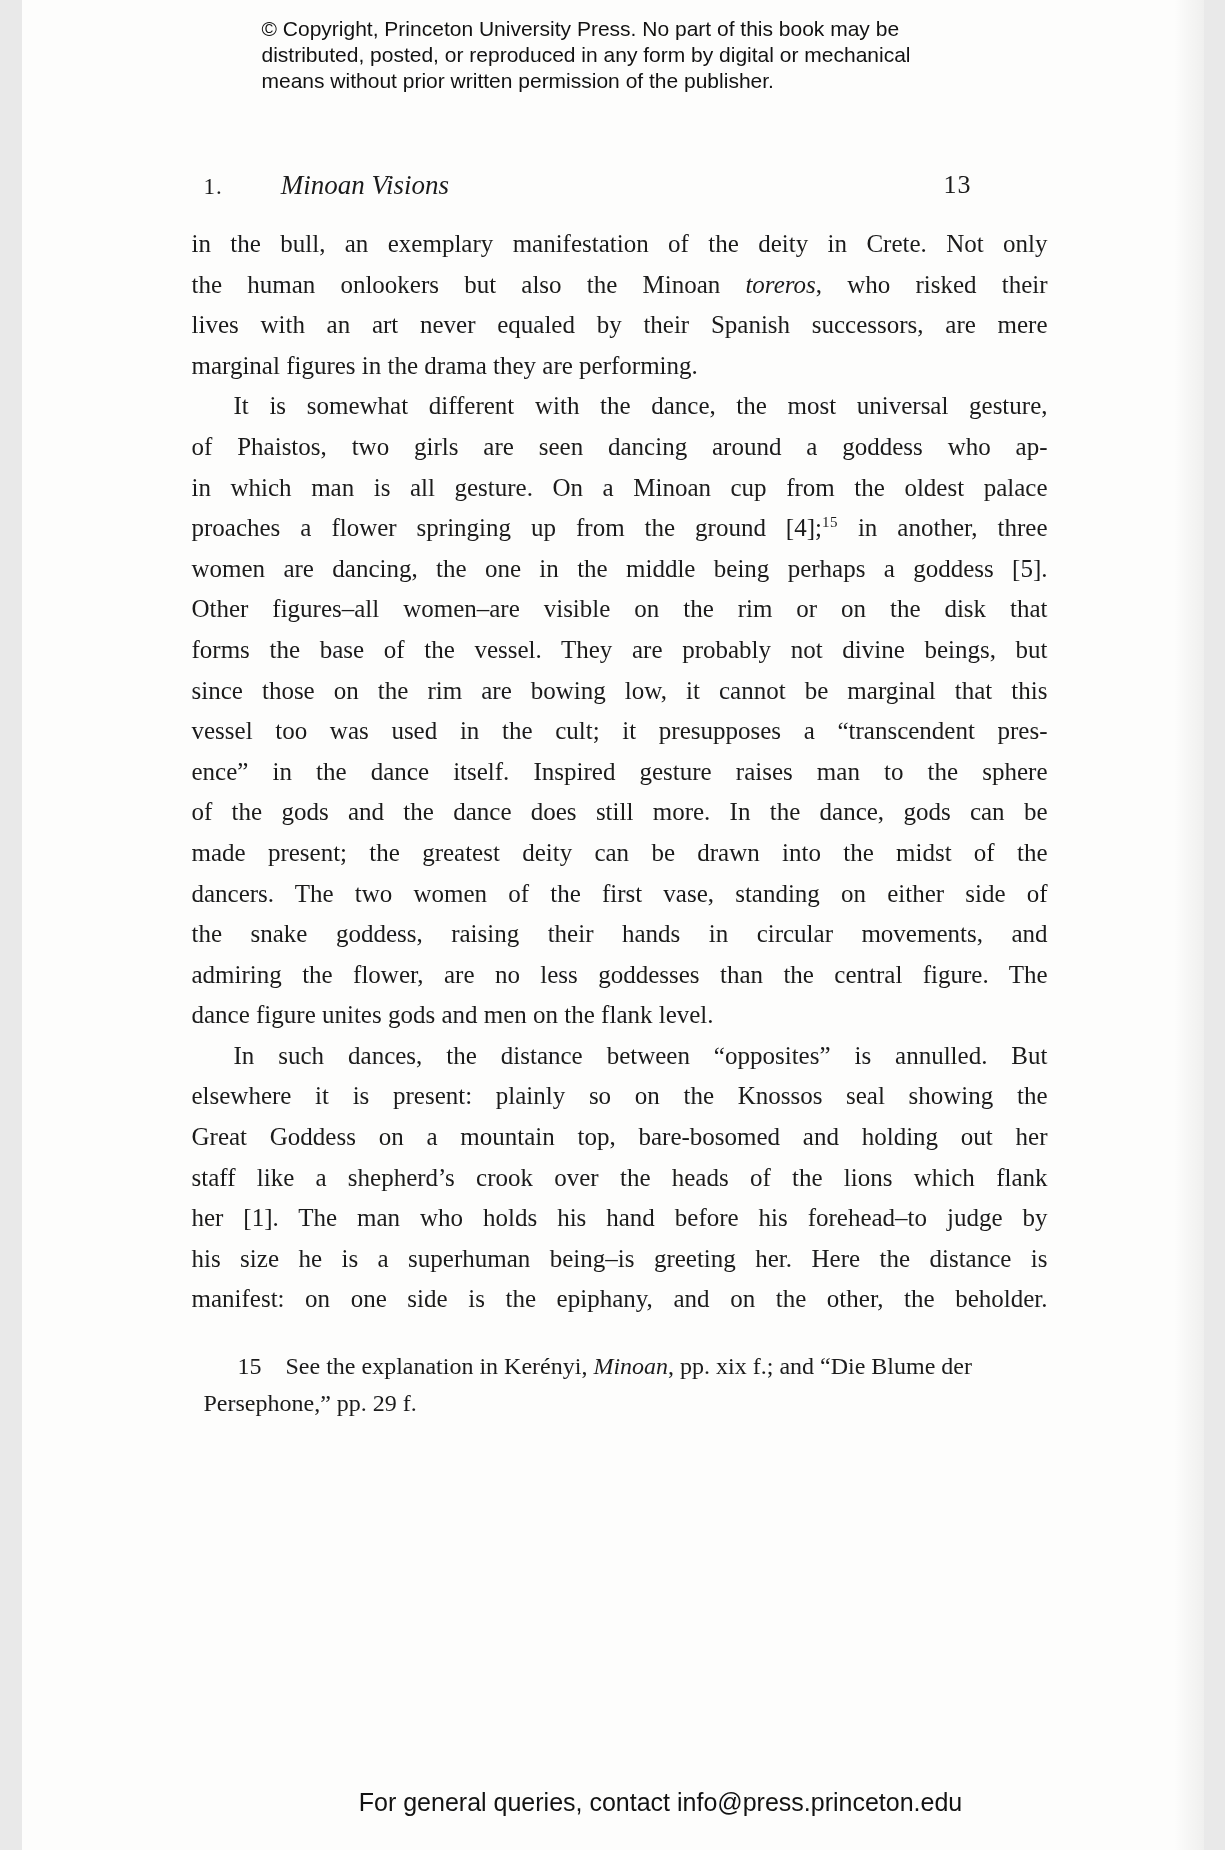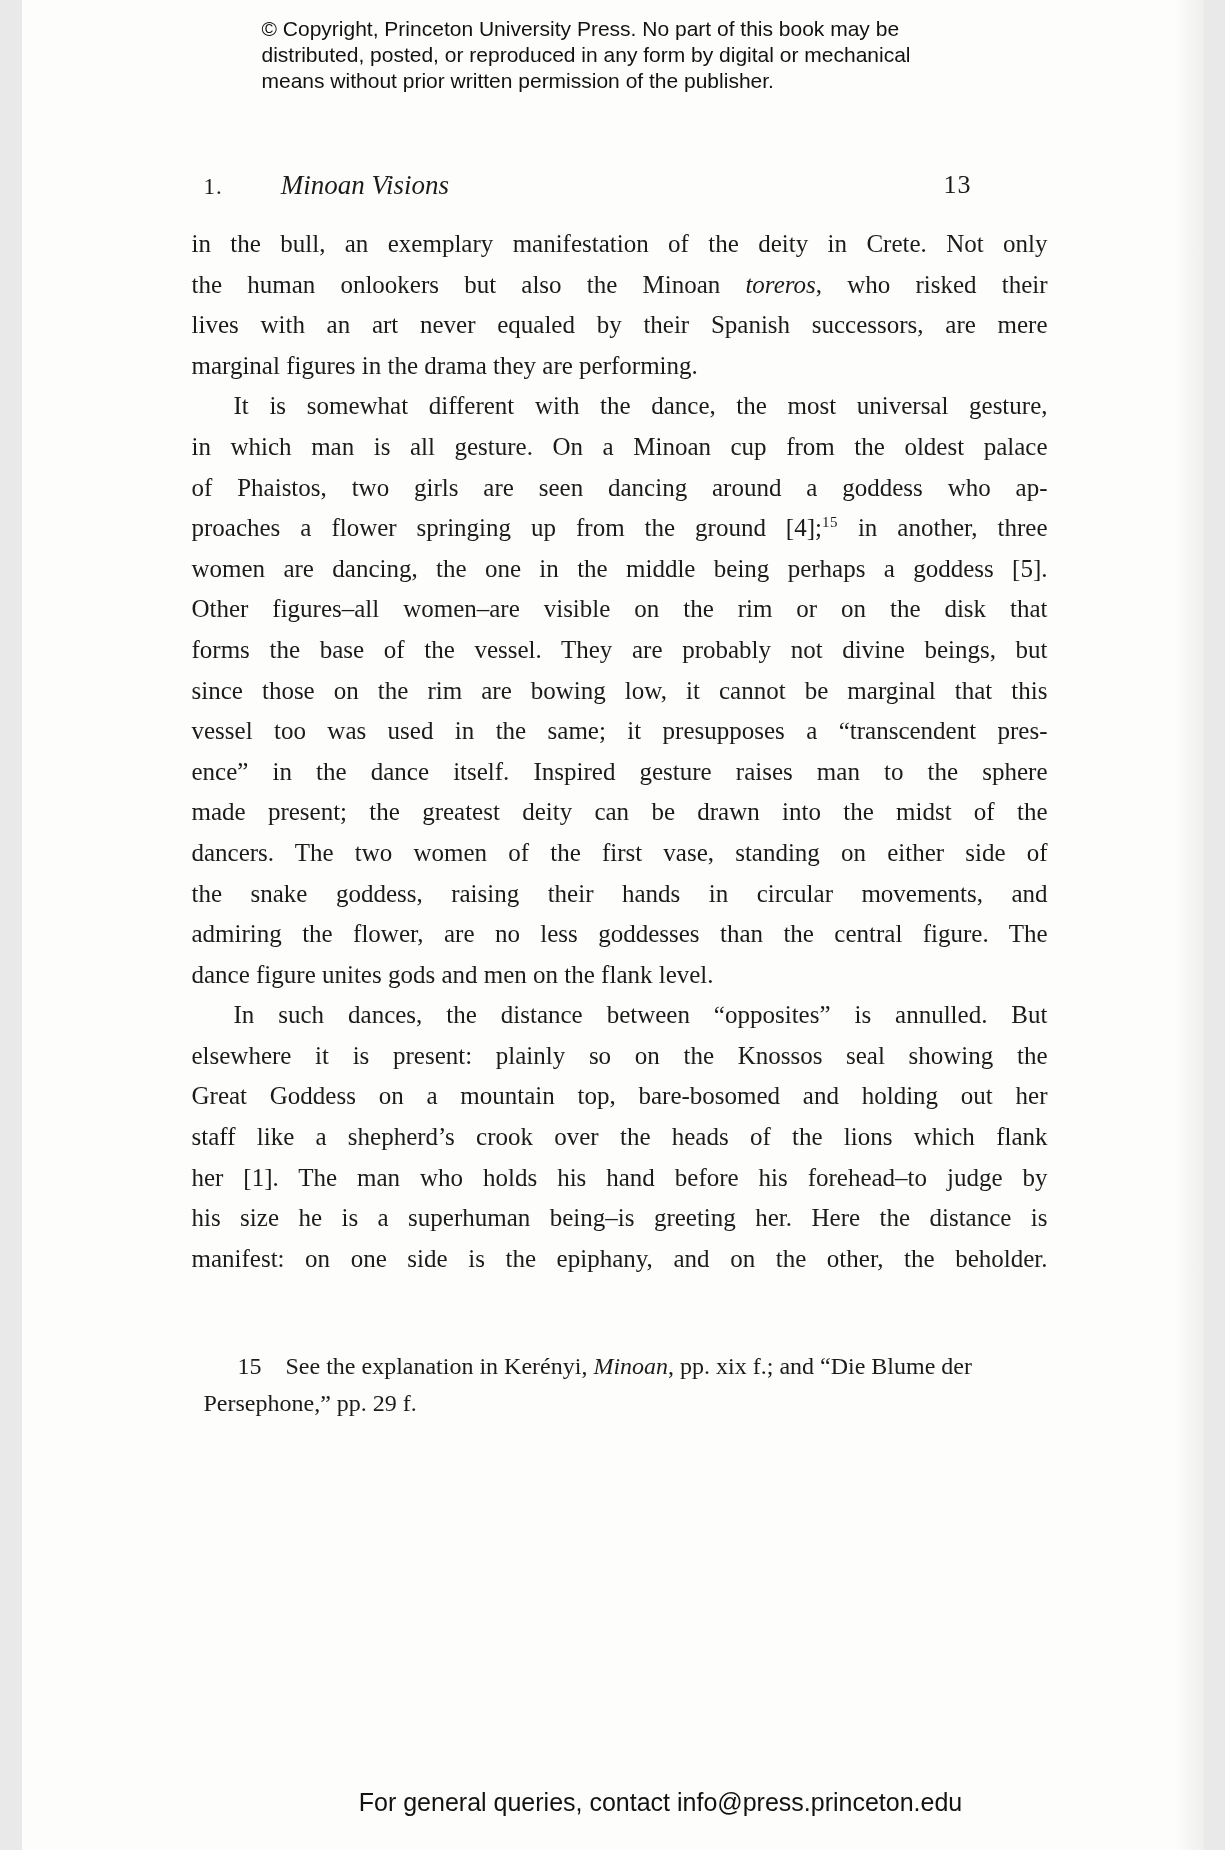--- a/index.html
+++ b/index.html
@@ -120,29 +120,30 @@
 
   <main class="body-text" id="body-text">
       <div>
         <div class="line">in the bull, an exemplary manifestation of the deity in Crete. Not only</div>
         <div class="line">the human onlookers but also the Minoan <i>toreros</i>, who risked their</div>
         <div class="line">lives with an art never equaled by their Spanish successors, are mere</div>
         <div class="line last">marginal figures in the drama they are performing.</div>
       </div>
       <div>
         <div class="line indent">It is somewhat different with the dance, the most universal gesture,</div>
+        <div class="line">of Phaistos, two girls are seen dancing around a goddess who ap-</div>
         <div class="line">in which man is all gesture. On a Minoan cup from the oldest palace</div>
-        <div class="line">of Phaistos, two girls are seen dancing around a goddess who ap-</div>
         <div class="line">proaches a flower springing up from the ground [4];<sup>15</sup> in another, three</div>
         <div class="line">women are dancing, the one in the middle being perhaps a goddess [5].</div>
         <div class="line">Other figures–all women–are visible on the rim or on the disk that</div>
         <div class="line">forms the base of the vessel. They are probably not divine beings, but</div>
         <div class="line">since those on the rim are bowing low, it cannot be marginal that this</div>
-        <div class="line">vessel too was used in the same; it presupposes a “transcendent pres-</div>
+        <div class="line">vessel too was used in the cult; it presupposes a “transcendent pres-</div>
         <div class="line">ence” in the dance itself. Inspired gesture raises man to the sphere</div>
+        <div class="line">of the gods and the dance does still more. In the dance, gods can be</div>
         <div class="line">made present; the greatest deity can be drawn into the midst of the</div>
         <div class="line">dancers. The two women of the first vase, standing on either side of</div>
         <div class="line">the snake goddess, raising their hands in circular movements, and</div>
         <div class="line">admiring the flower, are no less goddesses than the central figure. The</div>
         <div class="line last">dance figure unites gods and men on the flank level.</div>
       </div>
       <div>
         <div class="line indent">In such dances, the distance between “opposites” is annulled. But</div>
         <div class="line">elsewhere it is present: plainly so on the Knossos seal showing the</div>
         <div class="line">Great Goddess on a mountain top, bare-bosomed and holding out her</div>

